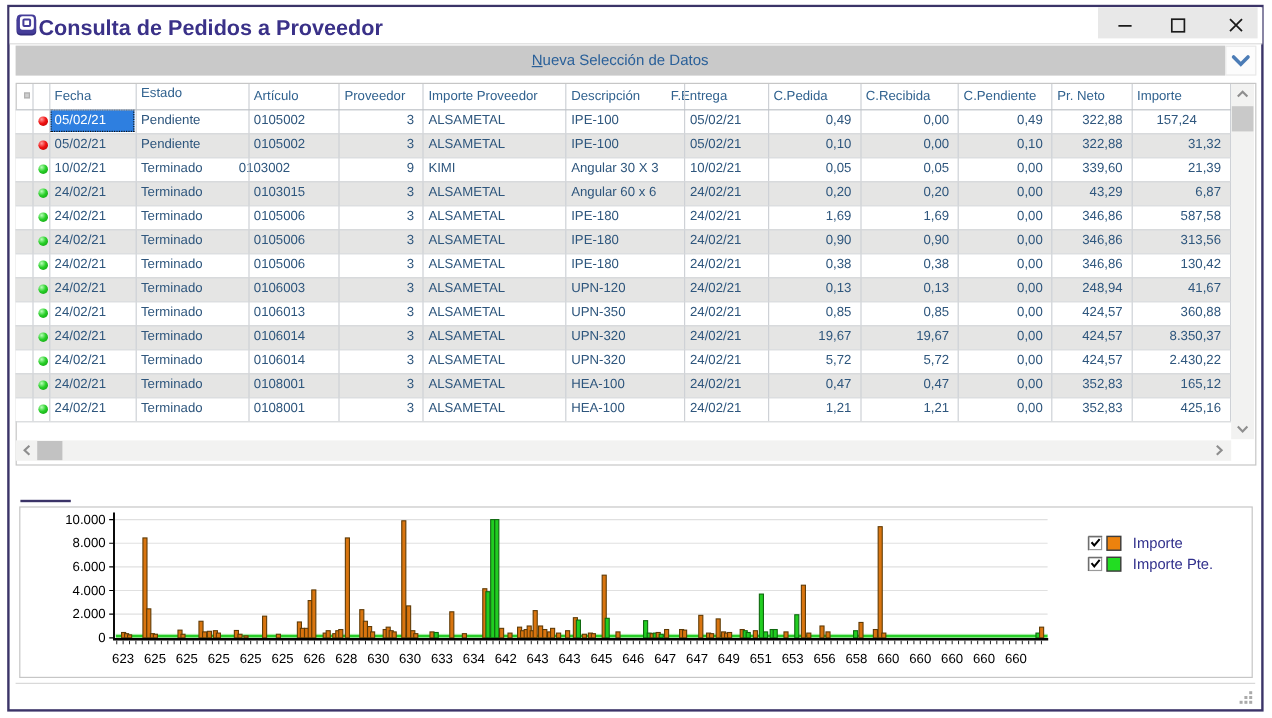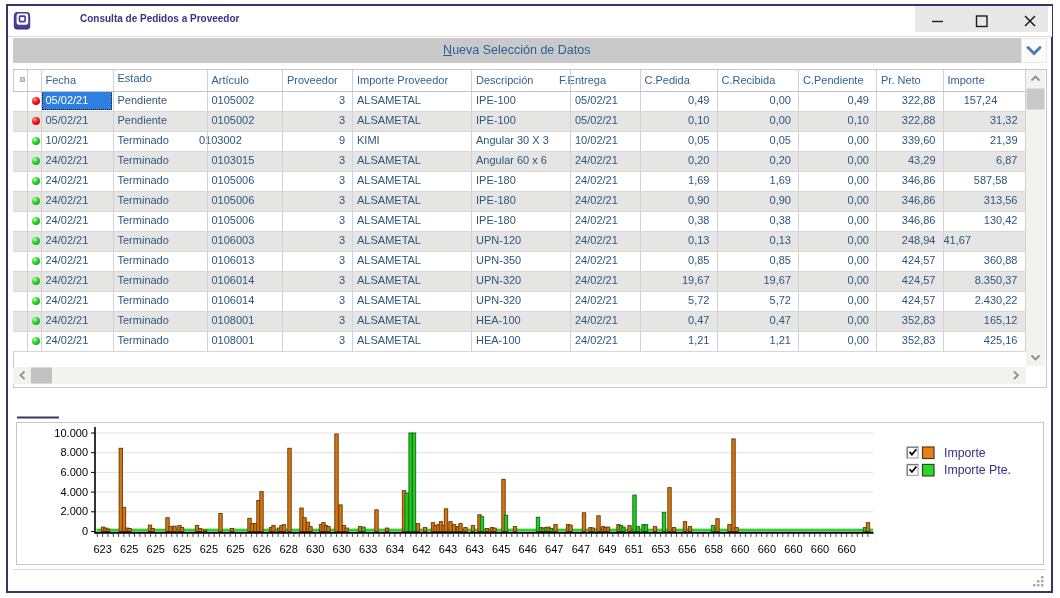--- a/index.html
+++ b/index.html
@@ -22,21 +22,21 @@
 
 <div class="abs" style="left:8px;top:6px;width:1044px;height:30px;background:#ffffff"></div>
 <div class="abs" style="left:8px;top:36px;width:1044px;height:1px;background:#dcdcdc"></div>
 
 <svg class="abs" style="left:13px;top:11px" width="20" height="21" viewBox="0 0 20 21">
   <rect x="0.8" y="2.5" width="16.4" height="16" rx="3.4" fill="#332b7d"></rect>
   <rect x="1" y="1" width="16" height="16.2" rx="3.4" fill="#453d99"></rect>
   <rect x="3.6" y="2.6" width="11.6" height="11.2" rx="2.2" fill="#ffffff"></rect>
   <rect x="6.5" y="5.2" width="5.6" height="5.4" rx="0.8" fill="none" stroke="#453d99" stroke-width="1.7"></rect>
 </svg>
-<div class="abs" style="left:32px;top:13px;font-size:10px;font-weight:bold;color:#3a3188;letter-spacing:0px;margin-left:48px;">Consulta de Pedidos a Proveedor</div>
+<div class="abs" style="left:32px;top:13px;font-size:18px;font-weight:bold;color:#3a3188;letter-spacing:0px;">Consulta de Pedidos a Proveedor</div>
 
 <div class="abs" style="left:915px;top:6px;width:133px;height:26px;background:#e8e8e8"></div>
 <svg class="abs" style="left:915px;top:6px" width="133" height="26" viewBox="0 0 133 26">
   <line x1="17" y1="15.5" x2="28" y2="15.5" stroke="#1b1b1b" stroke-width="1.4"></line>
   <rect x="61.5" y="10" width="10.5" height="10.5" fill="none" stroke="#1b1b1b" stroke-width="1.4"></rect>
   <path d="M 110 10 L 120 20 M 120 10 L 110 20" stroke="#1b1b1b" stroke-width="1.5"></path>
 </svg>
 
 <div class="abs" style="left:13px;top:38px;width:1007.5px;height:24.5px;background:#c9c9c9"></div>
 <div class="abs" style="left:13px;top:38px;width:1007.5px;height:24.5px;font-size:12.5px;color:#2a6099;text-align:center;line-height:24px;"><span style="text-decoration:underline">N</span>ueva Selección de Datos</div>
@@ -123,21 +123,21 @@
 <div class="tc" style="left:113.5px;top:171.0px;width:93.0px;height:19.0px;padding-left:4px;">Terminado</div>
 <div class="tc" style="left:207.5px;top:171.0px;width:74.5px;height:19.0px;padding-left:4px;">0105006</div>
 <div class="tc" style="left:283px;top:171.0px;width:69px;height:19.0px;text-align:right;padding-right:7px;">3</div>
 <div class="tc" style="left:353px;top:171.0px;width:118px;height:19.0px;padding-left:4px;">ALSAMETAL</div>
 <div class="tc" style="left:472px;top:171.0px;width:98px;height:19.0px;padding-left:4px;">IPE-180</div>
 <div class="tc" style="left:571px;top:171.0px;width:68.5px;height:19.0px;padding-left:4px;">24/02/21</div>
 <div class="tc" style="left:640.5px;top:171.0px;width:76.0px;height:19.0px;text-align:right;padding-right:7px;">1,69</div>
 <div class="tc" style="left:717.5px;top:171.0px;width:80.5px;height:19.0px;text-align:right;padding-right:7px;">1,69</div>
 <div class="tc" style="left:799px;top:171.0px;width:77px;height:19.0px;text-align:right;padding-right:7px;">0,00</div>
 <div class="tc" style="left:877px;top:171.0px;width:65.5px;height:19.0px;text-align:right;padding-right:7px;">346,86</div>
-<div class="tc" style="left:943.5px;top:171.0px;width:81.0px;height:19.0px;text-align:right;padding-right:17px;">587,58</div>
+<div class="tc" style="left:943.5px;top:171.0px;width:81.0px;height:19.0px;text-align:right;padding-right:7px;">587,58</div>
 <div class="tr" style="top:191.0px;background:#e5e5e4"></div>
 <div class="dg" style="left:31.5px;top:196.8px"></div>
 <div class="tc" style="left:41.5px;top:191.0px;width:71.0px;height:19.0px;padding-left:4px;">24/02/21</div>
 <div class="tc" style="left:113.5px;top:191.0px;width:93.0px;height:19.0px;padding-left:4px;">Terminado</div>
 <div class="tc" style="left:207.5px;top:191.0px;width:74.5px;height:19.0px;padding-left:4px;">0105006</div>
 <div class="tc" style="left:283px;top:191.0px;width:69px;height:19.0px;text-align:right;padding-right:7px;">3</div>
 <div class="tc" style="left:353px;top:191.0px;width:118px;height:19.0px;padding-left:4px;">ALSAMETAL</div>
 <div class="tc" style="left:472px;top:191.0px;width:98px;height:19.0px;padding-left:4px;">IPE-180</div>
 <div class="tc" style="left:571px;top:191.0px;width:68.5px;height:19.0px;padding-left:4px;">24/02/21</div>
 <div class="tc" style="left:640.5px;top:191.0px;width:76.0px;height:19.0px;text-align:right;padding-right:7px;">0,90</div>
@@ -165,21 +165,21 @@
 <div class="tc" style="left:113.5px;top:231.0px;width:93.0px;height:19.0px;padding-left:4px;">Terminado</div>
 <div class="tc" style="left:207.5px;top:231.0px;width:74.5px;height:19.0px;padding-left:4px;">0106003</div>
 <div class="tc" style="left:283px;top:231.0px;width:69px;height:19.0px;text-align:right;padding-right:7px;">3</div>
 <div class="tc" style="left:353px;top:231.0px;width:118px;height:19.0px;padding-left:4px;">ALSAMETAL</div>
 <div class="tc" style="left:472px;top:231.0px;width:98px;height:19.0px;padding-left:4px;">UPN-120</div>
 <div class="tc" style="left:571px;top:231.0px;width:68.5px;height:19.0px;padding-left:4px;">24/02/21</div>
 <div class="tc" style="left:640.5px;top:231.0px;width:76.0px;height:19.0px;text-align:right;padding-right:7px;">0,13</div>
 <div class="tc" style="left:717.5px;top:231.0px;width:80.5px;height:19.0px;text-align:right;padding-right:7px;">0,13</div>
 <div class="tc" style="left:799px;top:231.0px;width:77px;height:19.0px;text-align:right;padding-right:7px;">0,00</div>
 <div class="tc" style="left:877px;top:231.0px;width:65.5px;height:19.0px;text-align:right;padding-right:7px;">248,94</div>
-<div class="tc" style="left:943.5px;top:231.0px;width:81.0px;height:19.0px;padding-right:7px;">41,67</div>
+<div class="tc" style="left:943.5px;top:231.0px;width:81.0px;height:19.0px;text-align:right;padding-right:7px;">41,67</div>
 <div class="tr" style="top:251.0px;background:#ffffff"></div>
 <div class="dg" style="left:31.5px;top:256.8px"></div>
 <div class="tc" style="left:41.5px;top:251.0px;width:71.0px;height:19.0px;padding-left:4px;">24/02/21</div>
 <div class="tc" style="left:113.5px;top:251.0px;width:93.0px;height:19.0px;padding-left:4px;">Terminado</div>
 <div class="tc" style="left:207.5px;top:251.0px;width:74.5px;height:19.0px;padding-left:4px;">0106013</div>
 <div class="tc" style="left:283px;top:251.0px;width:69px;height:19.0px;text-align:right;padding-right:7px;">3</div>
 <div class="tc" style="left:353px;top:251.0px;width:118px;height:19.0px;padding-left:4px;">ALSAMETAL</div>
 <div class="tc" style="left:472px;top:251.0px;width:98px;height:19.0px;padding-left:4px;">UPN-350</div>
 <div class="tc" style="left:571px;top:251.0px;width:68.5px;height:19.0px;padding-left:4px;">24/02/21</div>
 <div class="tc" style="left:640.5px;top:251.0px;width:76.0px;height:19.0px;text-align:right;padding-right:7px;">0,85</div>

